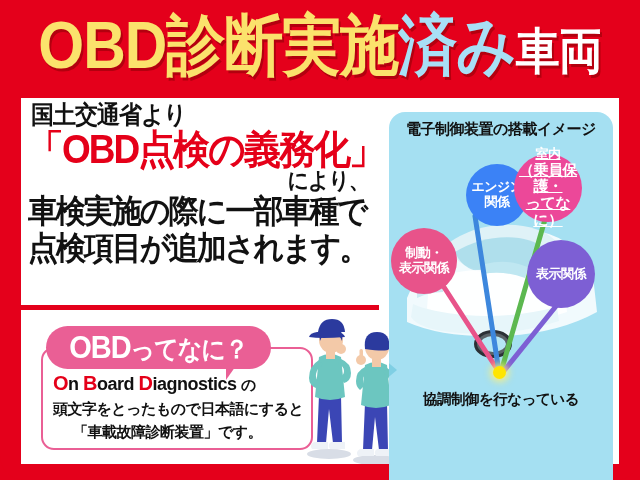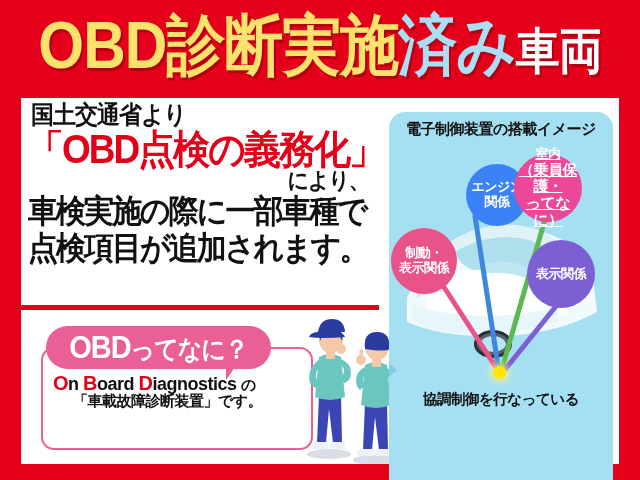--- a/index.html
+++ b/index.html
@@ -190,21 +190,21 @@
   .obd-line {
     color: #111111;
     font-weight: bold;
     white-space: nowrap;
     line-height: 1;
     letter-spacing: -0.5px;
   }
 
   #obd-line1 {
     font-size: 18px;
-    margin-bottom: 0;
+    margin-bottom: 8px;
   }
   #obd-line1 .cap { color: #e50019; font-size: 20px; }
   #obd-line1 .jp  { font-size: 15px; font-weight: bold; }
 
   #obd-line2 {
     font-size: 15px;
     margin-bottom: 8px;
   }
   #obd-line3 {
     font-size: 15px;
@@ -345,20 +345,21 @@
           </div>
         </div>
 
         <div id="obd-lines">
           <div class="obd-line" id="obd-line1">
             <span class="cap">O</span><span>n</span>
             <span class="cap">B</span><span>oard</span>
             <span class="cap">D</span><span>iagnostics</span>
             <span class="jp">の</span>
           </div>
+          <div class="obd-line" id="obd-line2">頭文字をとったもので日本語にすると</div>
           <div class="obd-line" id="obd-line3">「車載故障診断装置」です。</div>
         </div>
       </div>
 
       <div id="people">
         <svg width="110" height="151" viewBox="0 0 110 151">
 
           <ellipse cx="32" cy="141" rx="22" ry="5" fill="#d8dde6"></ellipse>
           <ellipse cx="78" cy="147" rx="22" ry="5" fill="#d8dde6"></ellipse>
 

